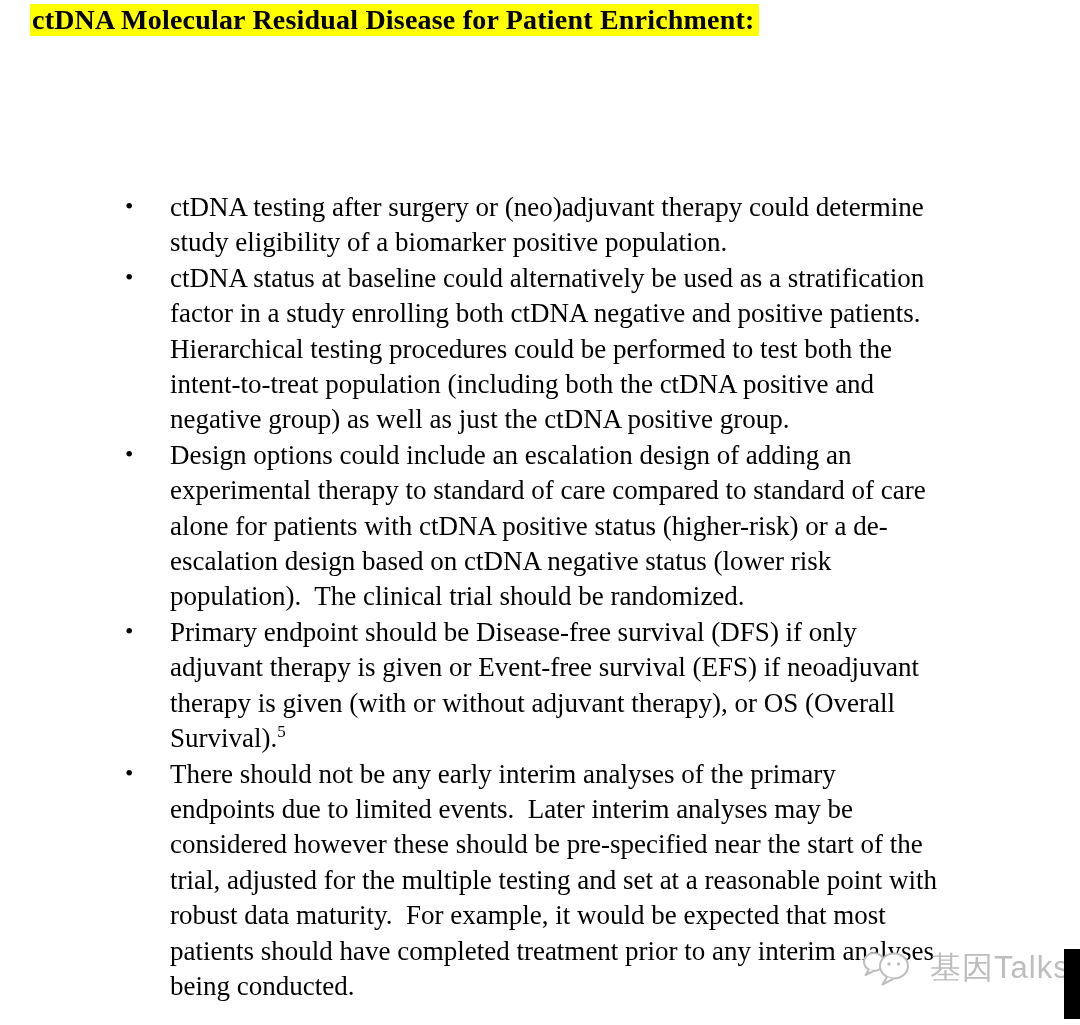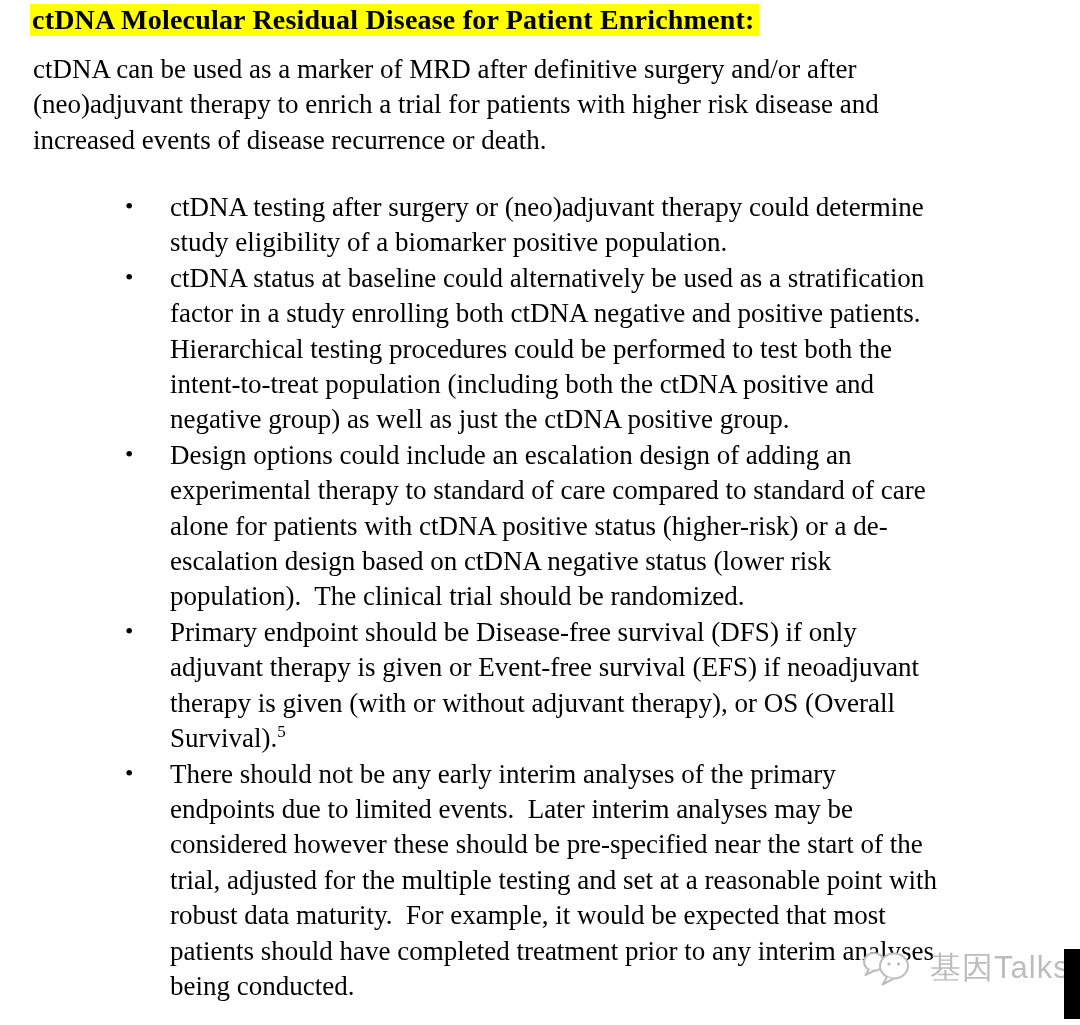--- a/index.html
+++ b/index.html
@@ -87,23 +87,20 @@
     background: #000000;
   }
 </style>
 </head>
 <body>
 
 <div class="page">
 
   <h1 class="heading"><span class="hl">ctDNA Molecular Residual Disease for Patient Enrichment:</span></h1>
 
-  <p class="intro">ctDNA can be used as a marker of MRD after definitive surgery and/or after
-(neo)adjuvant therapy to enrich a trial for patients with higher risk disease and
-increased events of disease recurrence or death.</p>
 
   <ul class="bullets">
     <li><span class="marker">•</span><span class="btxt">ctDNA testing after surgery or (neo)adjuvant therapy could determine
 study eligibility of a biomarker positive population.</span></li>
 
     <li><span class="marker">•</span><span class="btxt">ctDNA status at baseline could alternatively be used as a stratification
 factor in a study enrolling both ctDNA negative and positive patients.
 Hierarchical testing procedures could be performed to test both the
 intent-to-treat population (including both the ctDNA positive and
 negative group) as well as just the ctDNA positive group.</span></li>

